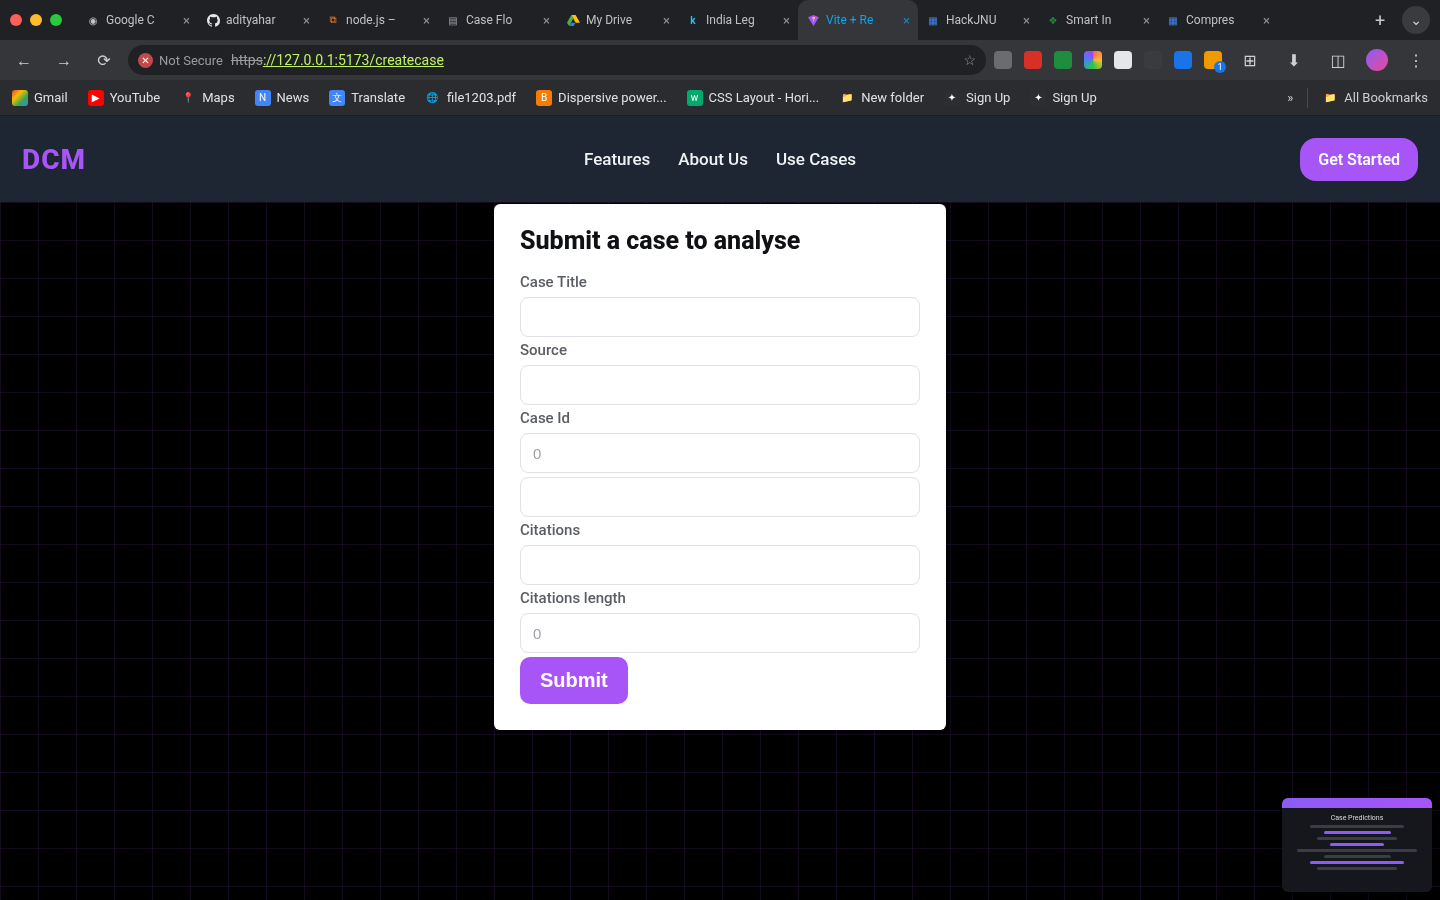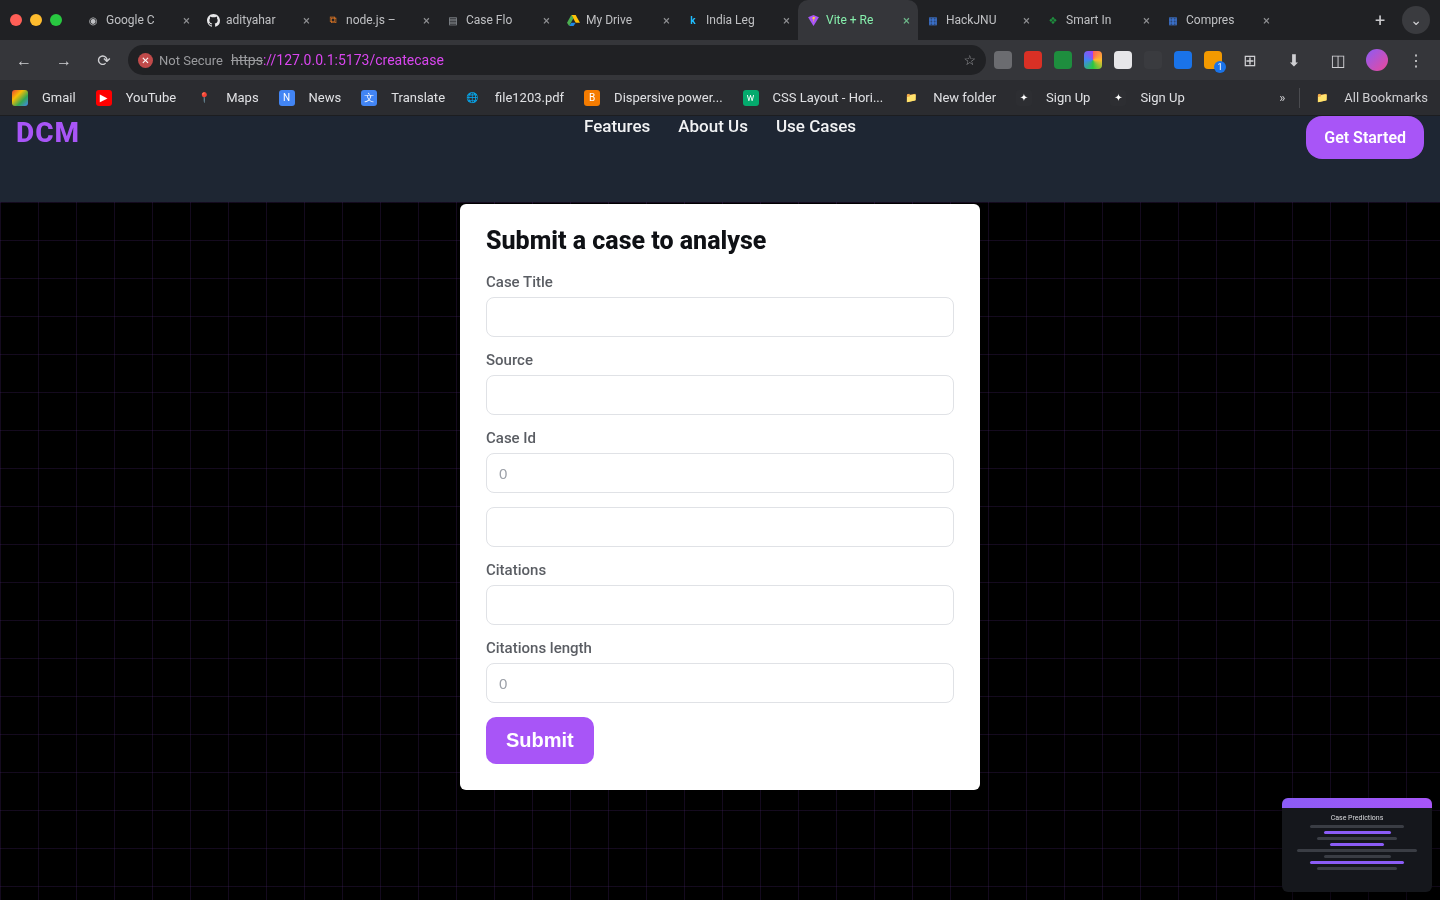--- a/index.html
+++ b/index.html
@@ -32,21 +32,21 @@
     position: relative;
     gap:6px;
   }
   .tab .favicon { width:14px; height:14px; flex:0 0 14px; display:flex; align-items:center; justify-content:center; font-size:10px; }
   .tab .tab-title { flex:1; white-space:nowrap; overflow:hidden; text-overflow:ellipsis; }
   .tab .tab-x { opacity:.7; font-size:13px; }
   .tab.active {
     background:#35363a;
     border-top-left-radius: 10px;
     border-top-right-radius: 10px;
-    color:#86efac;
+    color:#0ea5e9;
   }
   .new-tab { width:28px; display:flex; align-items:center; justify-content:center; color:#c8c8cb; font-size:18px; }
   .chev { width:28px; height:28px; border-radius:50%; background:#3a3b3f; display:flex; align-items:center; justify-content:center; color:#cfcfd2; font-size:14px; margin-left:8px; }
 
   .toolbar {
     display:flex; align-items:center;
     height: 40px;
     background:#35363a;
     padding: 0 8px;
     gap: 8px;
@@ -63,21 +63,21 @@
   }
   .addr .warn {
     display:flex; align-items:center; gap:6px;
     font-size:13px; color:#9a9b9e;
   }
   .addr .warn .badge {
     width:15px; height:15px; border-radius:50%; background:#c04a4a; color:#fff;
     display:flex; align-items:center; justify-content:center; font-size:10px;
   }
   .addr .url .strike { text-decoration: line-through; color:#9a9b9e; }
-  .addr .url .rest { color:#d946ef; }
+  .addr .url .rest { color:#bef264;text-decoration:underline; }
   .addr .star { margin-left:auto; color:#9a9b9e; }
   .ext-icons { display:flex; align-items:center; gap:12px; }
   .eic { width:18px; height:18px; border-radius:4px; display:flex; align-items:center; justify-content:center; font-size:12px; color:#fff; }
   .eic.gray{background:#6b6c70;}
   .eic.red{background:#d93025;}
   .eic.green{background:#1e8e3e;}
   .eic.rainbow{background:conic-gradient(#ff5f57,#febc2e,#28c840,#4285f4,#a142f4);}
   .eic.white{background:#e6e6e8;}
   .eic.goggles{background:#3a3b3f;}
   .eic.blue{background:#1a73e8;}
@@ -88,21 +88,21 @@
     font-size:9px; width:12px; height:12px; border-radius:6px; display:flex; align-items:center; justify-content:center;
   }
   .avatar { width:22px; height:22px; border-radius:50%; background:linear-gradient(135deg,#8b5cf6,#ec4899); }
 
   .bookmarks {
     display:flex; align-items:center; gap:20px; height:36px;
     background:#2b2c30; padding:0 12px;
     font-size:13px; color:#e0e1e4;
     border-bottom:1px solid #1c1d20;
   }
-  .bm { display:flex; align-items:center; gap:14px;text-align:right; }
+  .bm { display:flex; align-items:center; gap:6px;text-align:right; }
   .bmico { width:16px; height:16px; border-radius:3px; display:flex; align-items:center; justify-content:center; font-size:10px; }
   .bm-right { margin-left:auto; display:flex; align-items:center; gap:14px; color:#cfcfd2; }
   .bm-sep { width:1px; height:20px; background:#4a4b4f; }
 
   
   .page {
     height: calc(900px - 40px - 40px - 36px);
     background: #000;
     position: relative;
     overflow: hidden;
@@ -110,40 +110,40 @@
   .grid-bg {
     position:absolute; inset: 86px 0 0 0;
     background-image:
       linear-gradient(rgba(80,40,120,0.25) 1px, transparent 1px),
       linear-gradient(90deg, rgba(80,40,120,0.25) 1px, transparent 1px);
     background-size: 38px 38px;
   }
   .navbar {
     position:relative; z-index:2;
     height: 86px; background:#1e2633;
-    display:flex; align-items:flex-start; padding:0 16px;
+    display:flex; align-items:center; padding:0 22px;
   }
   .logo { font-size:28px; font-weight:800; color:#a855f7; letter-spacing:1px; }
   .navlinks { position:absolute; left:50%; transform:translateX(-50%); display:flex; gap:28px; color:#f1f2f4; font-size:17px; font-weight:500; }
   .cta {
     margin-left:auto; background:#a855f7; color:#fff; font-weight:600;
     padding:12px 18px; border-radius:16px; font-size:16px;
   }
 
   .card {
     position:relative; z-index:2;
-    width: 520px; margin: 0 auto;
+    width: 452px; margin: 0 auto;
     background:#fff; border-radius:6px;
     padding: 22px 26px 26px;
     margin-top: 2px;
   }
   .card h1 {
     font-size:25px; font-weight:800; color:#0f1115; margin-bottom:18px;
   }
-  .field { margin-bottom: 14px; }
+  .field { margin-bottom: 4px; }
   .flabel { color:#5a5d63; font-size:15px; font-weight:500; margin-bottom:6px; display:block; }
   .finput {
     width:100%; height:40px; border:1px solid #e0e2e6; border-radius:8px;
     padding:0 12px; font-size:15px; color:#333; background:#fff;
   }
   .finput::placeholder { color:#9ca0a8; }
   .submit {
     background:#a855f7; border:none; color:#fff; font-weight:600;
     padding:12px 20px; border-radius:10px; font-size:20px; cursor:pointer;
   }

